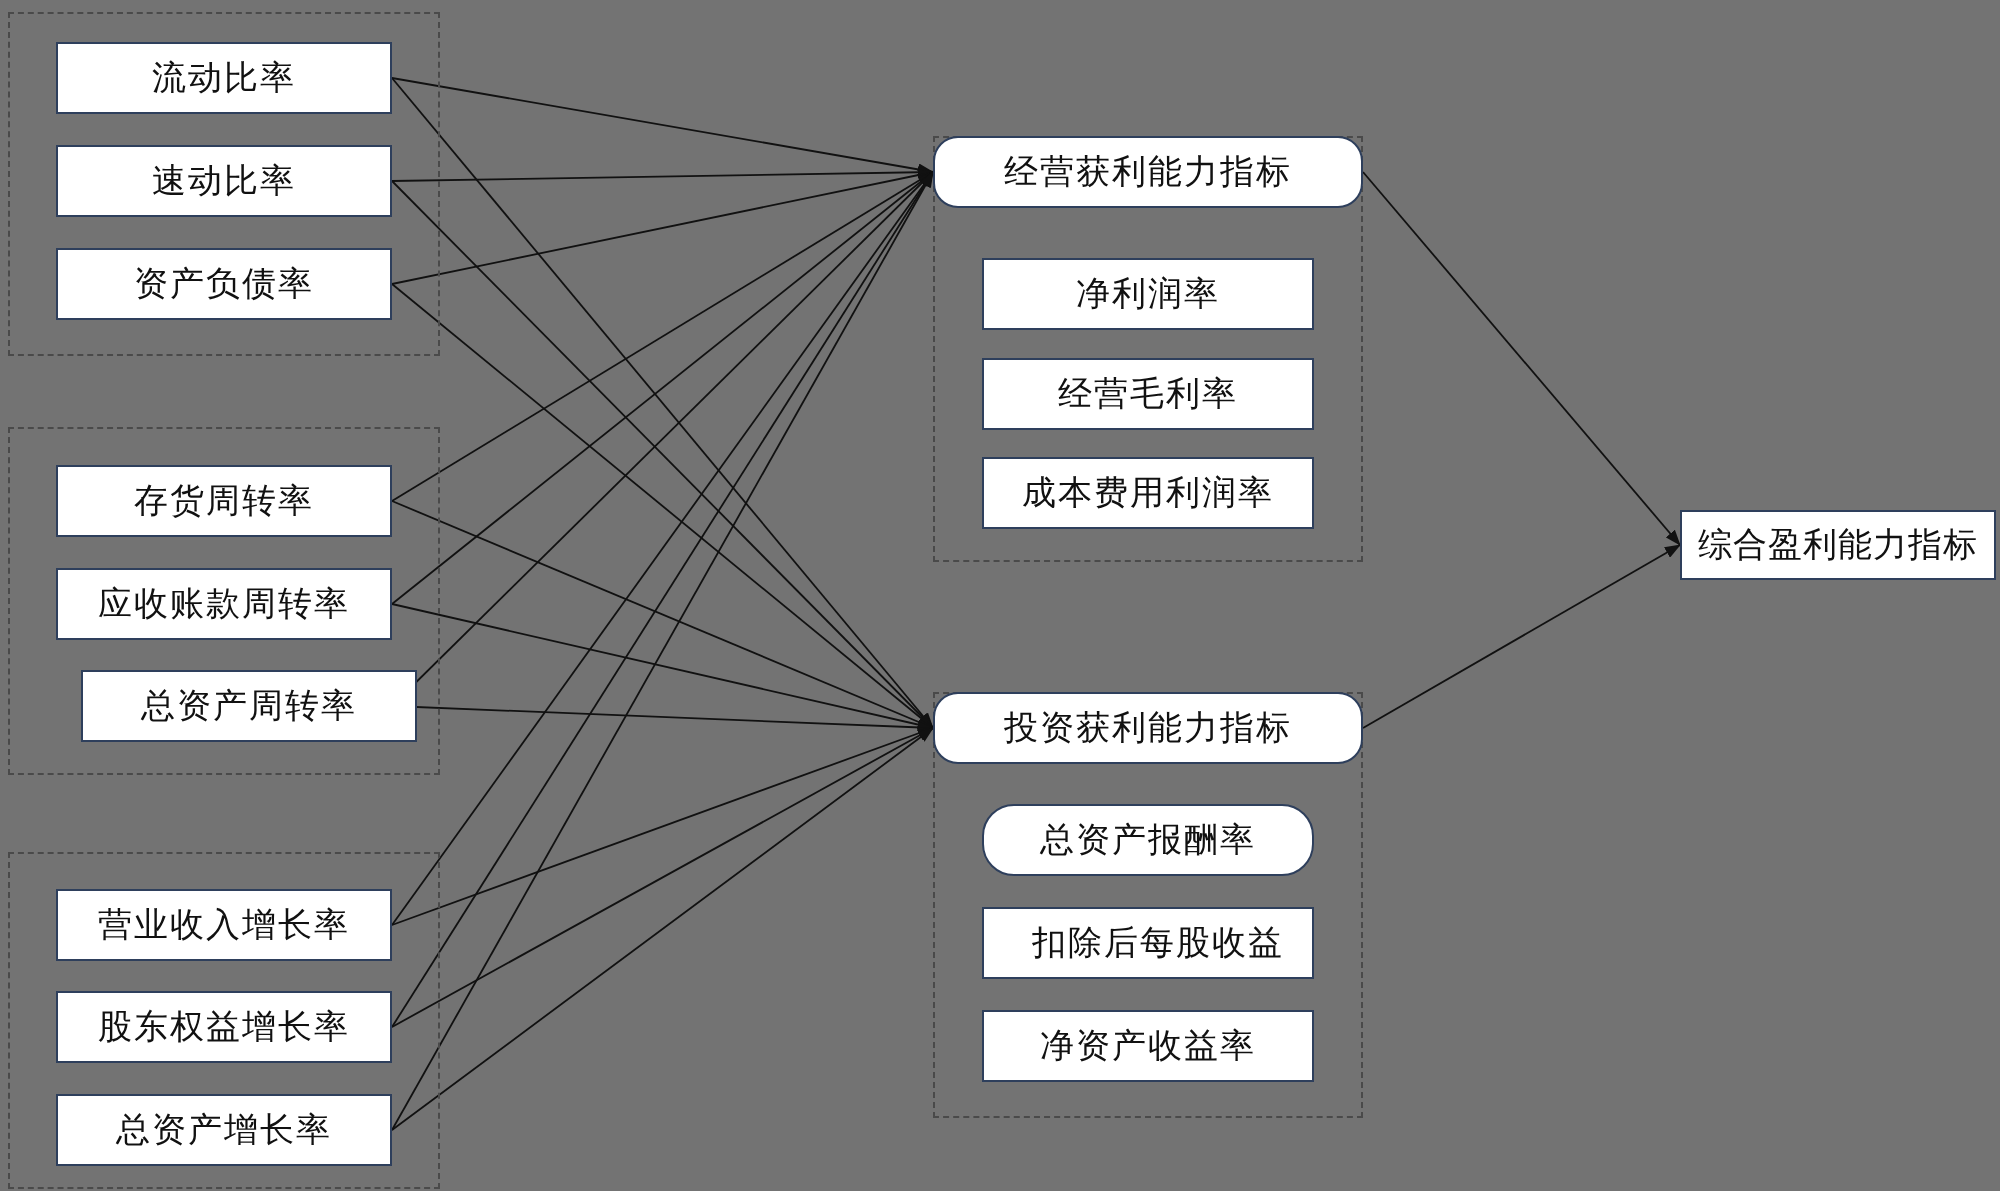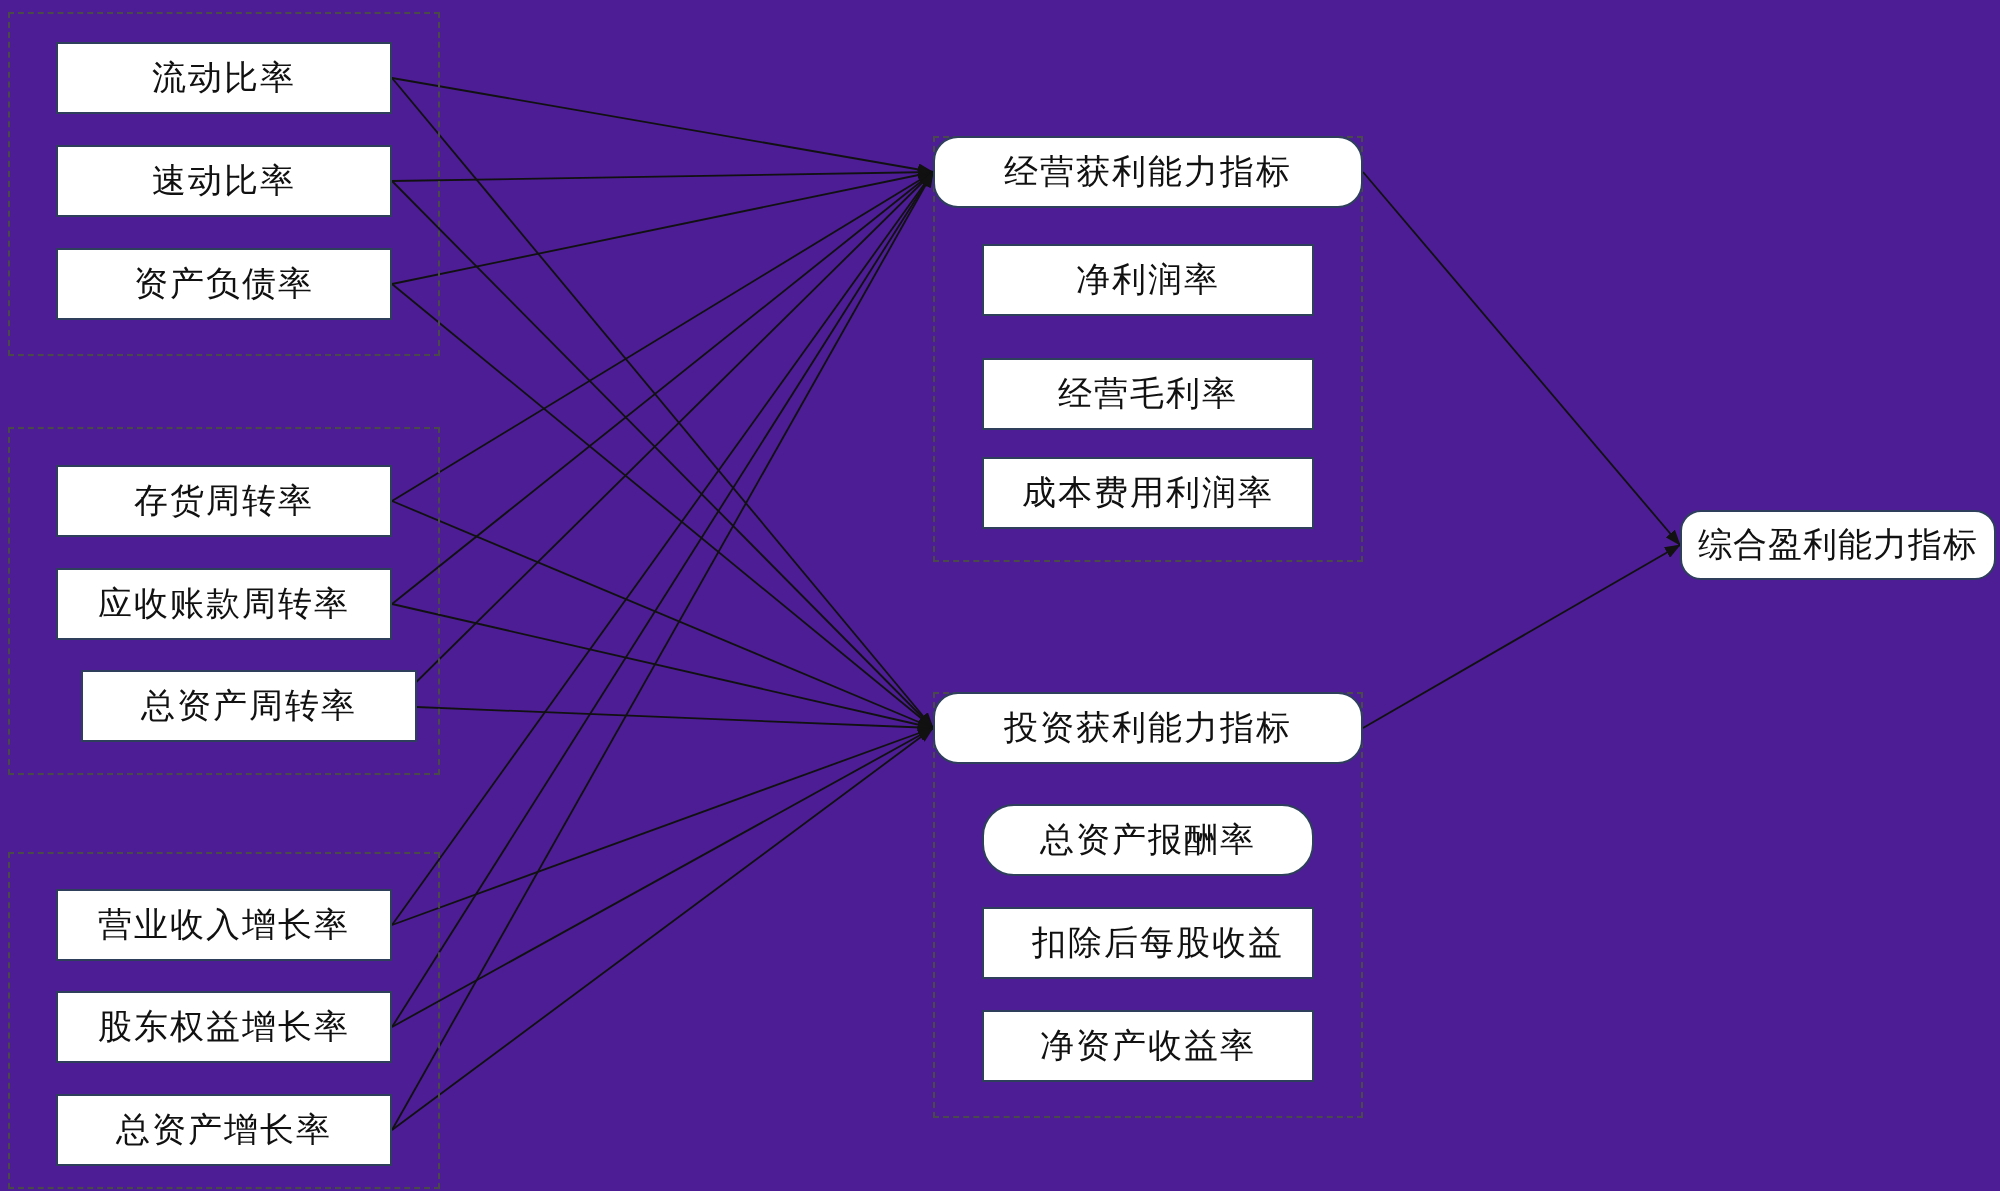--- a/index.html
+++ b/index.html
@@ -1,17 +1,17 @@
 <!DOCTYPE html>
 <html style="--box-border: #2e3f5c; --group-border: #4a4a4a; --line-color: #111111;"><head>
 <meta charset="utf-8">
 <style>
   html,body{margin:0;padding:0;background:#ffffff;}
   body{font-family:"Liberation Sans","DejaVu Sans",sans-serif;color:#111;}
-  #canvas{position:relative;width:2000px;height:1191px;background:#4c1d95;overflow:hidden;}
+  #canvas{position:relative;width:2000px;height:1191px;background:#737373;overflow:hidden;}
   #edge-layer{position:absolute;left:0;top:0;width:2000px;height:1191px;z-index:0;pointer-events:none;}
   .group{position:absolute;border:2px dashed var(--group-border,#4a4a4a);box-sizing:border-box;z-index:1;background:transparent;}
   .box{position:absolute;border:2px solid var(--box-border,#2e3f5c);box-sizing:border-box;background:#fff;
        display:flex;align-items:center;justify-content:center;font-size:34px;line-height:1.1;
        letter-spacing:2px;z-index:2;white-space:nowrap;}
   .header-box{left:-2px;top:-2px;width:430px;height:72px;border-radius:25px;}
   .edge{stroke:var(--line-color,#111);stroke-width:1.8px;}
 </style>
 </head>
 <body>
@@ -59,27 +59,27 @@
   </div>
 
   <div class="group" style="left:8px;top:852px;width:432px;height:337px;">
     <div class="box" style="left:46px;top:35px;width:336px;height:72px;">营业收入增长率</div>
     <div class="box" style="left:46px;top:137px;width:336px;height:72px;">股东权益增长率</div>
     <div class="box" style="left:46px;top:240px;width:336px;height:72px;">总资产增长率</div>
   </div>
 
   <div class="group" style="left:933px;top:136px;width:430px;height:426px;">
     <div class="box header-box">经营获利能力指标</div>
-    <div class="box" style="left:47px;top:106px;width:332px;height:72px;">净利润率</div>
+    <div class="box" style="left:47px;top:120px;width:332px;height:72px;">净利润率</div>
     <div class="box" style="left:47px;top:220px;width:332px;height:72px;">经营毛利率</div>
     <div class="box" style="left:47px;top:319px;width:332px;height:72px;">成本费用利润率</div>
   </div>
 
   <div class="group" style="left:933px;top:692px;width:430px;height:426px;">
     <div class="box header-box">投资获利能力指标</div>
     <div class="box" style="left:47px;top:110px;width:332px;height:72px;border-radius:32px;">总资产报酬率</div>
     <div class="box" style="left:47px;top:213px;width:332px;height:72px;padding-left:20px;">扣除后每股收益</div>
     <div class="box" style="left:47px;top:316px;width:332px;height:72px;">净资产收益率</div>
   </div>
 
-  <div class="box" style="left:1680px;top:510px;width:316px;height:70px;letter-spacing:1px;border-radius:21px;">综合盈利能力指标</div>
+  <div class="box" style="left:1680px;top:510px;width:316px;height:70px;letter-spacing:1px;">综合盈利能力指标</div>
 
 </div>
 
 </body></html>

